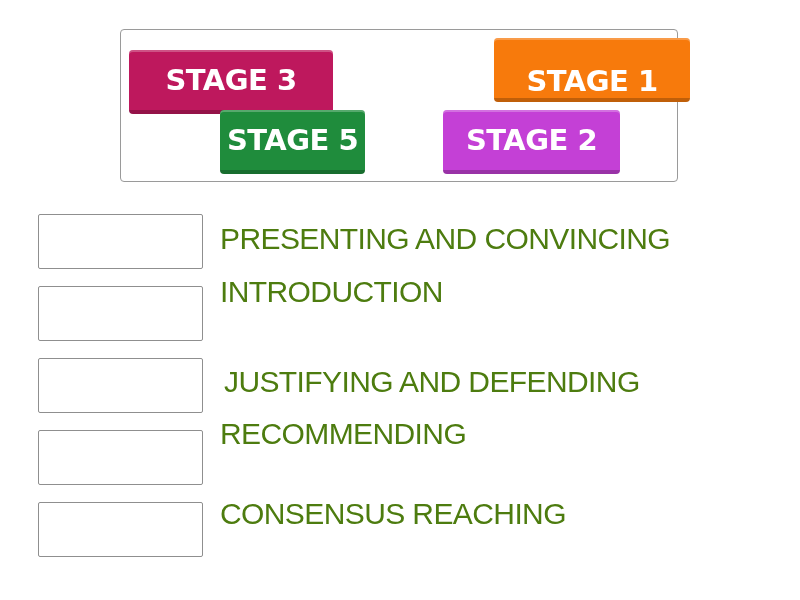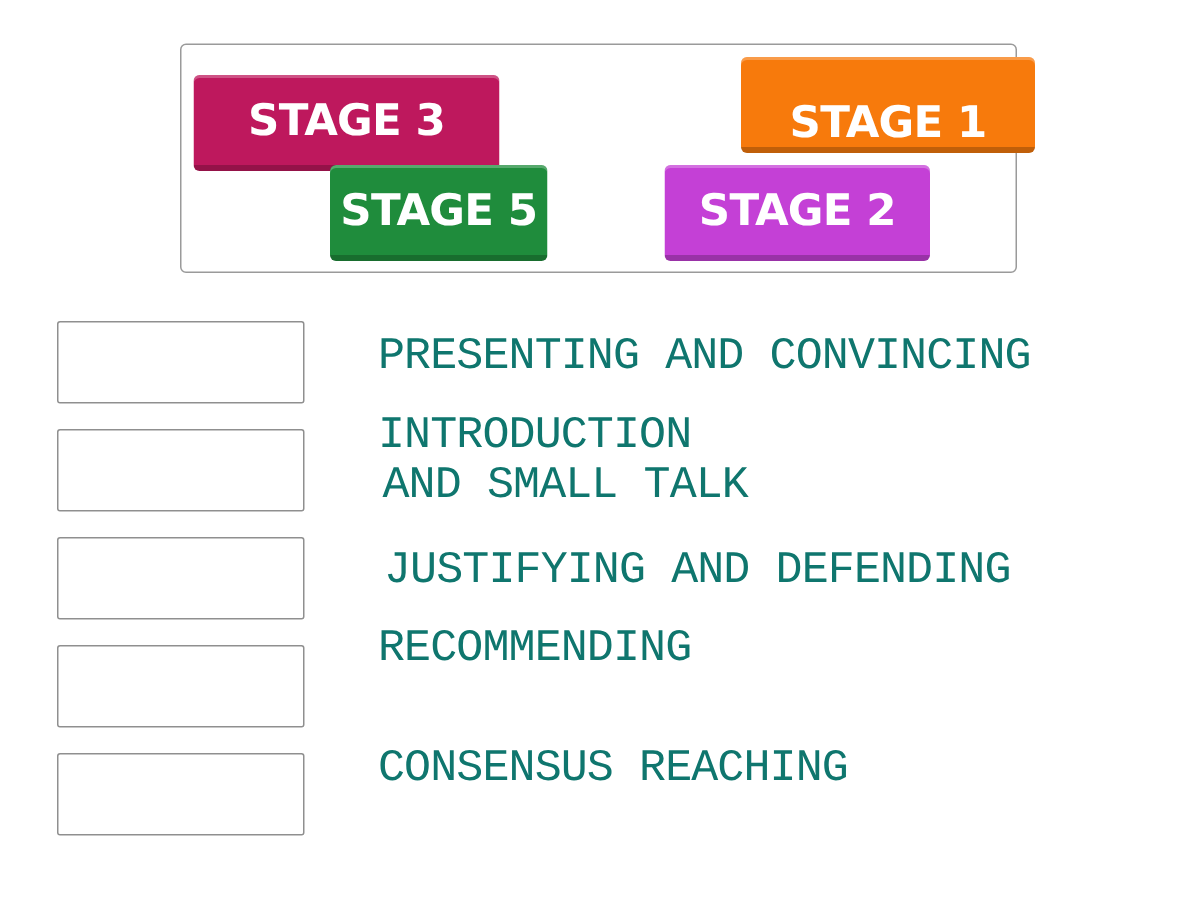--- a/index.html
+++ b/index.html
@@ -1,20 +1,20 @@
 <!DOCTYPE html>
 <html><head>
 <meta charset="utf-8">
 <style>
   html, body { margin:0; padding:0; background:#fff; }
   body { width:800px; height:600px; position:relative; overflow:hidden; font-family:"DejaVu Sans", sans-serif; }
   .bank { position:absolute; left:120px; top:29px; width:558px; height:153px; border:1px solid #9a9a9a; border-radius:4px; background:#fff; box-sizing:border-box; }
   .tile { position:absolute; height:64px; border-radius:4px; color:#fff; font-family:"DejaVu Sans", sans-serif; font-weight:bold; font-size:29px; letter-spacing:-0.5px; display:flex; align-items:center; justify-content:center; box-sizing:border-box; cursor:pointer; border-bottom:4px solid rgba(0,0,0,0.22); box-shadow: inset 0 2px 0 rgba(255,255,255,0.25); }
   .slot { position:absolute; left:38px; width:165px; height:55px; border:1px solid #8f8f8f; border-radius:2px; box-sizing:border-box; background:#fff; }
-  .label { position:absolute; left:220px; font-family:Liberation Mono, monospace; font-size:30px; color:#0f766e; line-height:35px; letter-spacing:-0.6px; white-space:nowrap;margin-left:32px; }
+  .label { position:absolute; left:220px; font-family:Liberation Sans, sans-serif; font-size:30px; color:#4d7c0f; line-height:35px; letter-spacing:-0.6px; white-space:nowrap; }
 </style>
 </head>
 <body>
 
 <div class="bank">
   <div class="tile" style="left:8px;top:8px;width:204px;background:#be185d;margin-top:12px;">
       <span>STAGE 3</span>
     </div>
   <div class="tile" style="left:373px;top:8px;width:196px;background:#f77a0c;align-items:flex-end;">
       <span>STAGE 1</span>
@@ -26,21 +26,20 @@
       <span>STAGE 2</span>
     </div>
 </div>
 
 <div class="slot" style="top:214px;"></div>
 <div class="label" style="top:221px;"><span>PRESENTING AND CONVINCING</span></div>
 
 <div class="slot" style="top:286px;"></div>
 <div class="label" style="top:274px;">
     <div>INTRODUCTION</div>
-    <div style="margin-left:3px;margin-top:-2px;">AND SMALL TALK</div>
   </div>
 
 <div class="slot" style="top:358px;"></div>
 <div class="label" style="top:364px;left:224px;"><span>JUSTIFYING AND DEFENDING</span></div>
 
 <div class="slot" style="top:430px;"></div>
 <div class="label" style="top:418px;">
     <div style="margin-top:-2px;">RECOMMENDING</div>
   </div>
 

